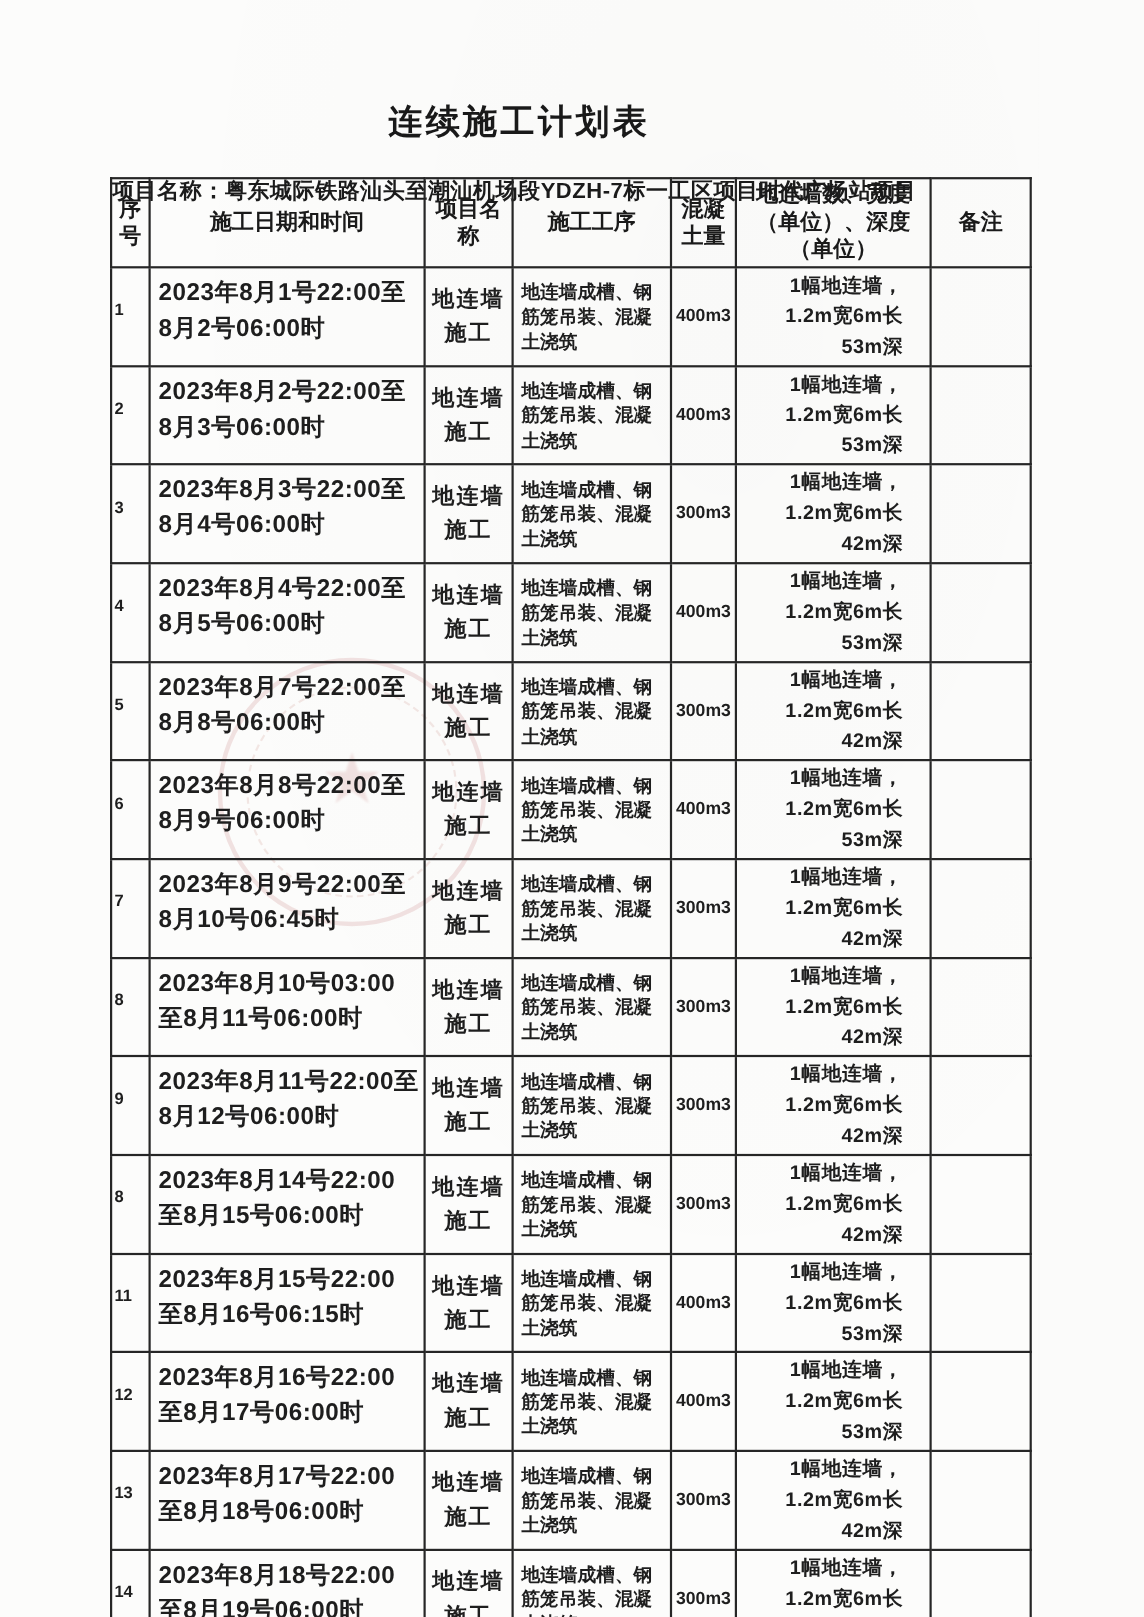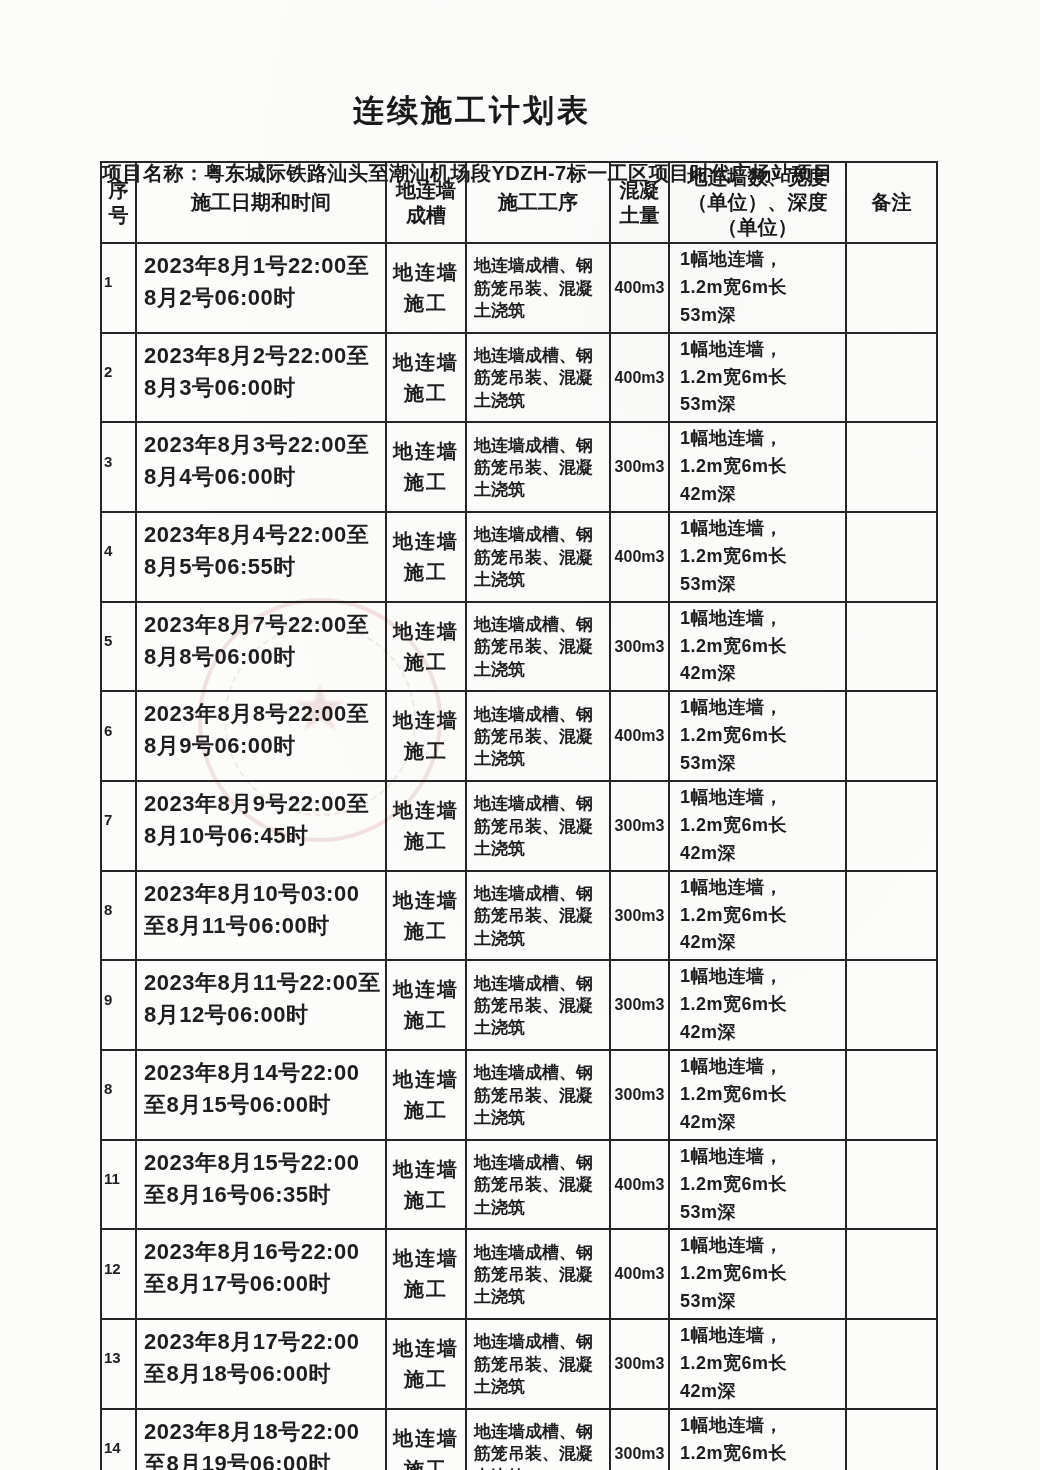--- a/index.html
+++ b/index.html
@@ -102,21 +102,21 @@
     text-align: center;
     padding: 1px;
     margin-left: 12px;
   }
   td.c-wall {
     font-size: 18px;
     font-weight: bold;
     line-height: 1.55;
     padding: 2px 24px 2px 10px;
     letter-spacing: 0.5px;
-    text-align: left;
+    text-align: right;
     margin-left: 36px;
   }
   td.c-remark { padding: 2px; }
 
   
   .stamp {
     position: absolute;
     left: 198px; top: 598px;
     width: 244px; height: 244px;
     pointer-events: none;
@@ -167,21 +167,21 @@
         <col class="c2">
         <col class="c3">
       <col class="c4">
         <col class="c5">
         <col class="c6">
     </colgroup>
     <thead>
       <tr>
         <th>序号</th>
         <th>施工日期和时间</th>
-        <th>地连墙成槽</th>
+        <th>项目名称</th>
         <th>施工工序</th>
         <th>混凝土量</th>
         <th>地连墙数、宽度（单位）、深度（单位）</th>
         <th>备注</th>
       </tr>
     </thead>
     <tbody>
         <tr>
     <td class="c-no">1</td>
     <td class="c-date">2023年8月1号22:00至8月2号06:00时</td>
@@ -204,21 +204,21 @@
     <td class="c-no">3</td>
     <td class="c-date">2023年8月3号22:00至8月4号06:00时</td>
     <td class="c-part">地连墙施工</td>
     <td class="c-proc">地连墙成槽、钢筋笼吊装、混凝土浇筑</td>
     <td class="c-conc">300m3</td>
     <td class="c-wall">1幅地连墙，1.2m宽6m长42m深</td>
     <td class="c-remark"></td>
   </tr>
         <tr>
     <td class="c-no">4</td>
-    <td class="c-date">2023年8月4号22:00至8月5号06:55时</td>
+    <td class="c-date">2023年8月4号22:00至8月5号06:00时</td>
     <td class="c-part">地连墙施工</td>
     <td class="c-proc">地连墙成槽、钢筋笼吊装、混凝土浇筑</td>
     <td class="c-conc">400m3</td>
     <td class="c-wall">1幅地连墙，1.2m宽6m长53m深</td>
     <td class="c-remark"></td>
   </tr>
         <tr>
     <td class="c-no">5</td>
     <td class="c-date">2023年8月7号22:00至8月8号06:00时</td>
     <td class="c-part">地连墙施工</td>
@@ -267,21 +267,21 @@
     <td class="c-no">8</td>
     <td class="c-date">2023年8月14号22:00至8月15号06:00时</td>
     <td class="c-part">地连墙施工</td>
     <td class="c-proc">地连墙成槽、钢筋笼吊装、混凝土浇筑</td>
     <td class="c-conc">300m3</td>
     <td class="c-wall">1幅地连墙，1.2m宽6m长42m深</td>
     <td class="c-remark"></td>
   </tr>
         <tr>
     <td class="c-no">11</td>
-    <td class="c-date">2023年8月15号22:00至8月16号06:35时</td>
+    <td class="c-date">2023年8月15号22:00至8月16号06:15时</td>
     <td class="c-part">地连墙施工</td>
     <td class="c-proc">地连墙成槽、钢筋笼吊装、混凝土浇筑</td>
     <td class="c-conc">400m3</td>
     <td class="c-wall">1幅地连墙，1.2m宽6m长53m深</td>
     <td class="c-remark"></td>
   </tr>
         <tr>
     <td class="c-no">12</td>
     <td class="c-date">2023年8月16号22:00至8月17号06:00时</td>
     <td class="c-part">地连墙施工</td>

